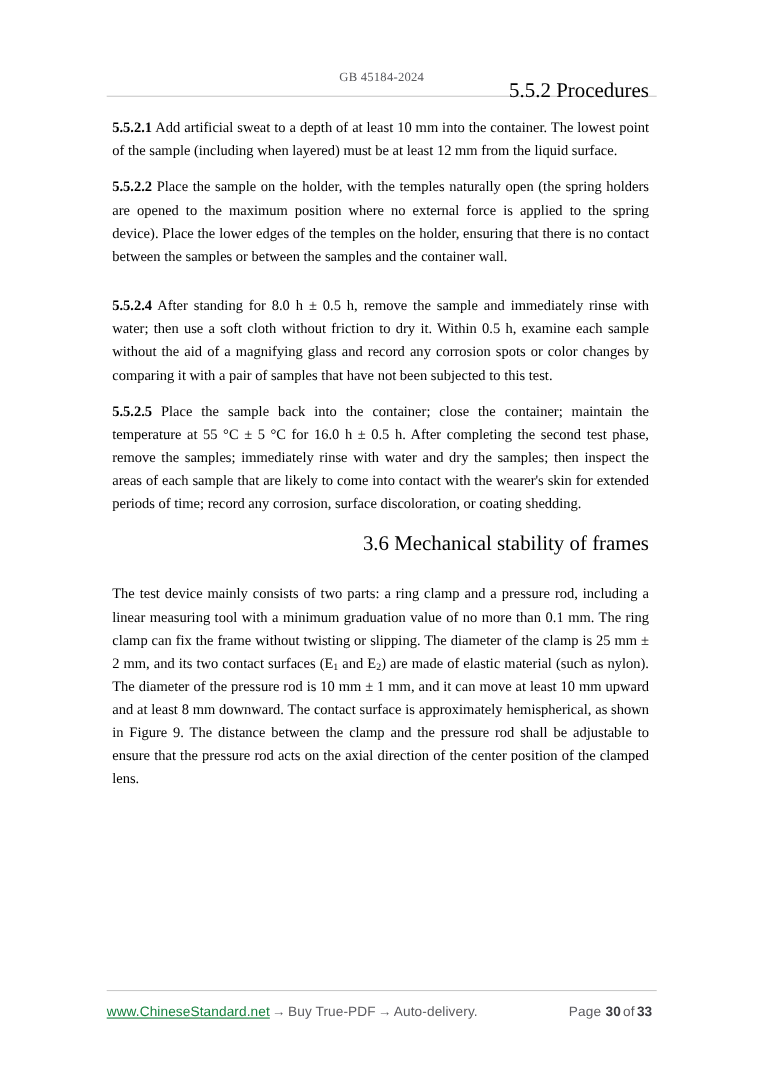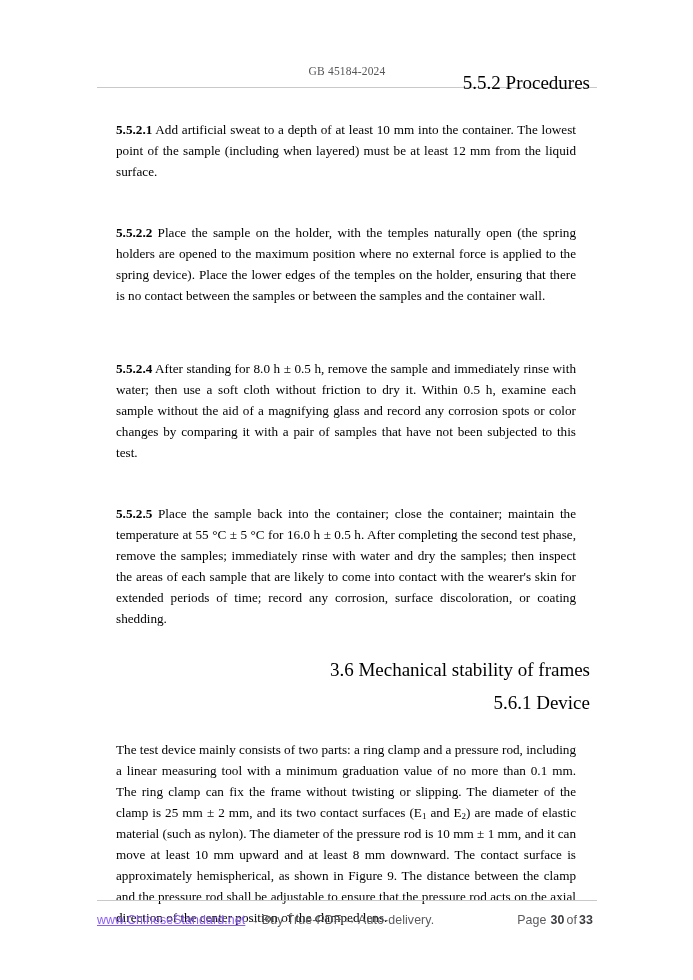--- a/index.html
+++ b/index.html
@@ -62,21 +62,21 @@
     line-height: 20.5px;
     margin: 0 0 0 0;
     text-align: right;
   }
 
   .para {
     font-size: 13.2px;
     line-height: 21px;
     text-align: justify;
     text-justify: inter-word;
-    margin: 14px;
+    margin: 0;
     hyphens: none;
   }
 
   .para .num {
     font-weight: bold;
   }
 
   .gap-h { height: 11px; }      
   .gap-p { height: 12px; }      
   .gap-s { height: 17px; }      
@@ -109,21 +109,21 @@
     font-family: "Liberation Sans", "DejaVu Sans", sans-serif;
     font-size: 12.4px;
     color: #5b5b5f;
     letter-spacing: 0.1px;
   }
   .footer-left {
     white-space: nowrap;
   }
   .footer-link {
     text-decoration: underline;
-    color: #8b5cf6;
+    color: #15803d;
   }
   .footer-arrow {
     padding: 0 2px;
   }
   .footer-right {
     white-space: nowrap;
     padding-right: 2px;
   }
   .footer-right b {
     font-weight: bold;
@@ -164,21 +164,20 @@
     <div class="gap-p"></div>
 
     <p class="para"><span class="num">5.5.2.5</span><span> Place the sample back into the container; close the container; maintain the temperature at 55 °C ± 5 °C for 16.0 h ± 0.5 h. After completing the second test phase, remove the samples; immediately rinse with water and dry the samples; then inspect the areas of each sample that are likely to come into contact with the wearer's skin for extended periods of time; record any corrosion, surface discoloration, or coating shedding.</span></p>
 
     <div class="gap-s"></div>
 
     <div class="heading">3.6 Mechanical stability of frames</div>
 
     <div class="gap-ss"></div>
 
-    <div class="heading">5.6.1 Device</div>
 
     <div class="gap-h"></div>
 
     <p class="para"><span>The test device mainly consists of two parts: a ring clamp and a pressure rod, including a linear measuring tool with a minimum graduation value of no more than 0.1 mm. The ring clamp can fix the frame without twisting or slipping. The diameter of the clamp is 25 mm ± 2 mm, and its two contact surfaces (E</span><sub>1</sub><span> and E</span><sub>2</sub><span>) are made of elastic material (such as nylon). The diameter of the pressure rod is 10 mm ± 1 mm, and it can move at least 10 mm upward and at least 8 mm downward. The contact surface is approximately hemispherical, as shown in Figure 9. The distance between the clamp and the pressure rod shall be adjustable to ensure that the pressure rod acts on the axial direction of the center position of the clamped lens.</span></p>
 
   </div>
 
   <div class="footer-area">
     <hr class="footer-rule">
     <div class="footer-row">

